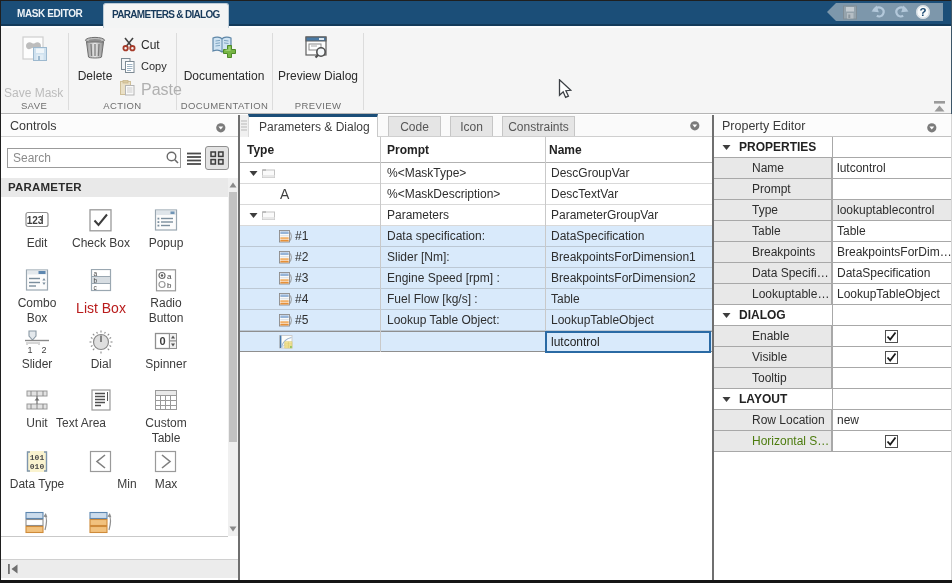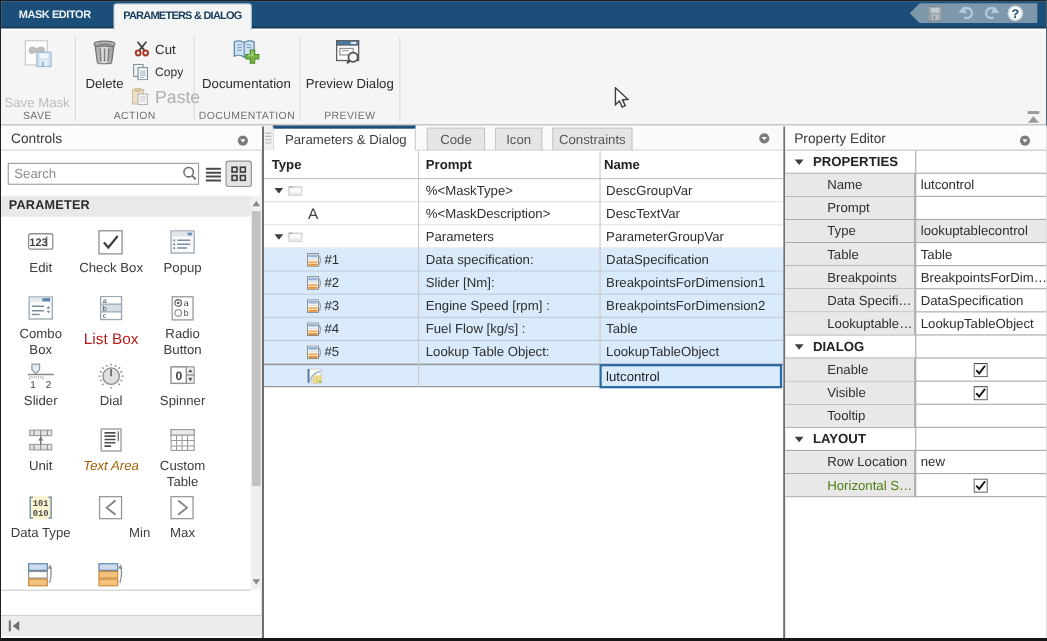--- a/index.html
+++ b/index.html
@@ -324,21 +324,21 @@
     <rect x="3" y="1" width="18" height="20" fill="#fff" stroke="#9a9a9a" stroke-width="1.2"></rect>
 <g stroke="#4f4f4f" stroke-width="1.5">
       <line x1="6" y1="4.5" x2="16" y2="4.5"></line>
       <line x1="6" y1="7.5" x2="16" y2="7.5"></line>
       <line x1="6" y1="10.5" x2="16" y2="10.5"></line>
       <line x1="6" y1="13.5" x2="16" y2="13.5"></line>
       <line x1="6" y1="16.5" x2="12" y2="16.5"></line>
     </g>
 <line x1="18.5" y1="3" x2="18.5" y2="12" stroke="#555" stroke-width="1"></line>
   </svg>
-<div class="txt" style="left:56px;top:416px;width:90px;text-align:center;font-size:12px;color:#a16207;font-style:italic;">Text Area</div>
+<div class="txt" style="left:56px;top:416px;width:90px;font-size:12px;color:#404040;">Text Area</div>
 <svg class="abs" style="left:154px;top:389px;" width="24" height="24" viewBox="0 0 24 24">
     <g fill="none" stroke="#9a9a9a" stroke-width="1">
 <rect x="1.5" y="1.5" width="21" height="19"></rect>
 <line x1="1.5" y1="6.5" x2="22.5" y2="6.5"></line>
       <line x1="1.5" y1="11.5" x2="22.5" y2="11.5"></line>
       <line x1="1.5" y1="16.5" x2="22.5" y2="16.5"></line>
 <line x1="6.5" y1="1.5" x2="6.5" y2="20.5"></line>
       <line x1="11.5" y1="1.5" x2="11.5" y2="20.5"></line>
       <line x1="16.5" y1="1.5" x2="16.5" y2="20.5"></line>
     </g>

